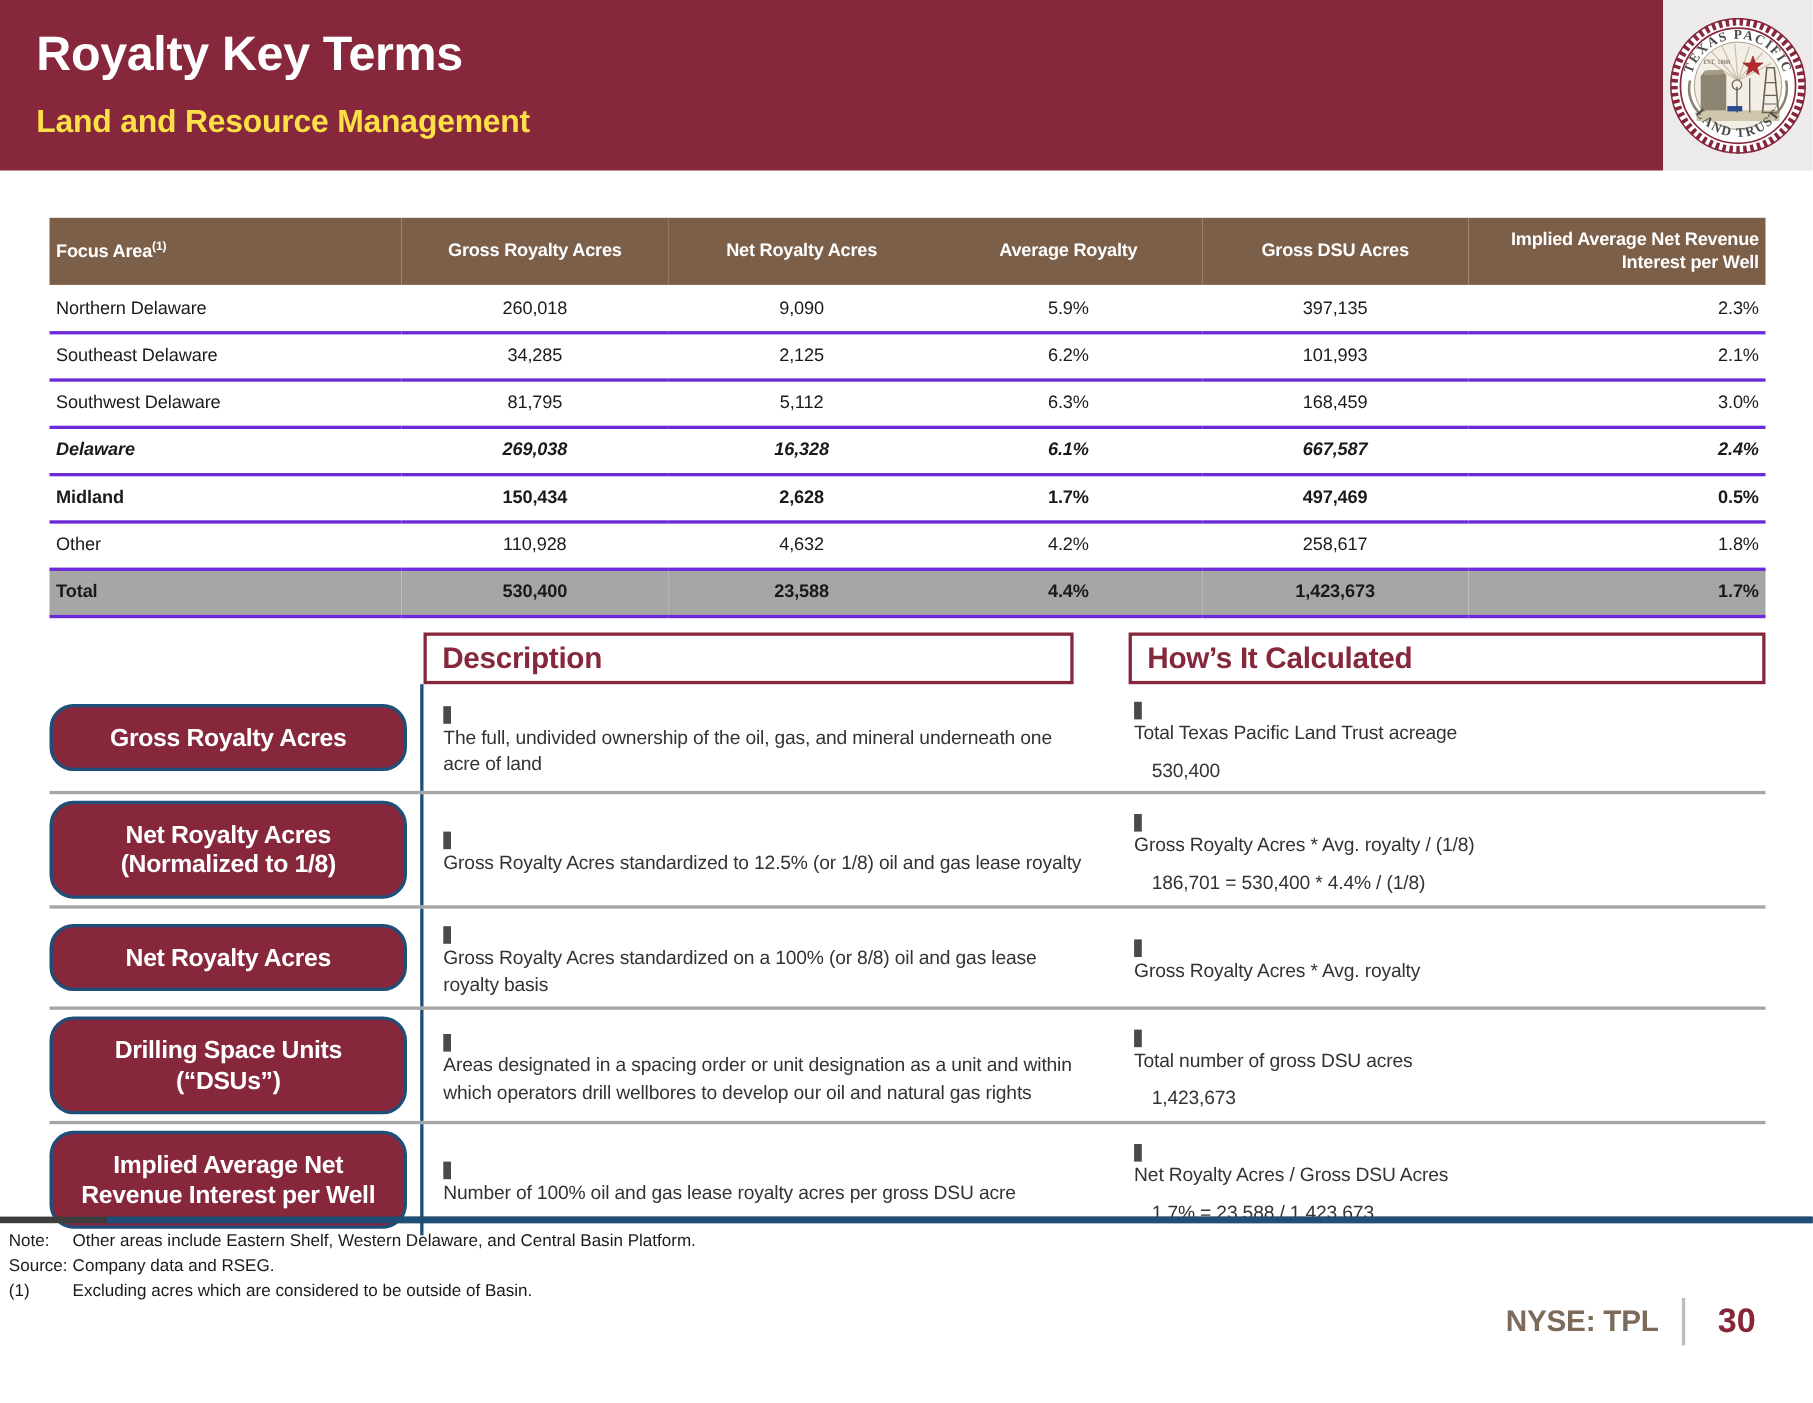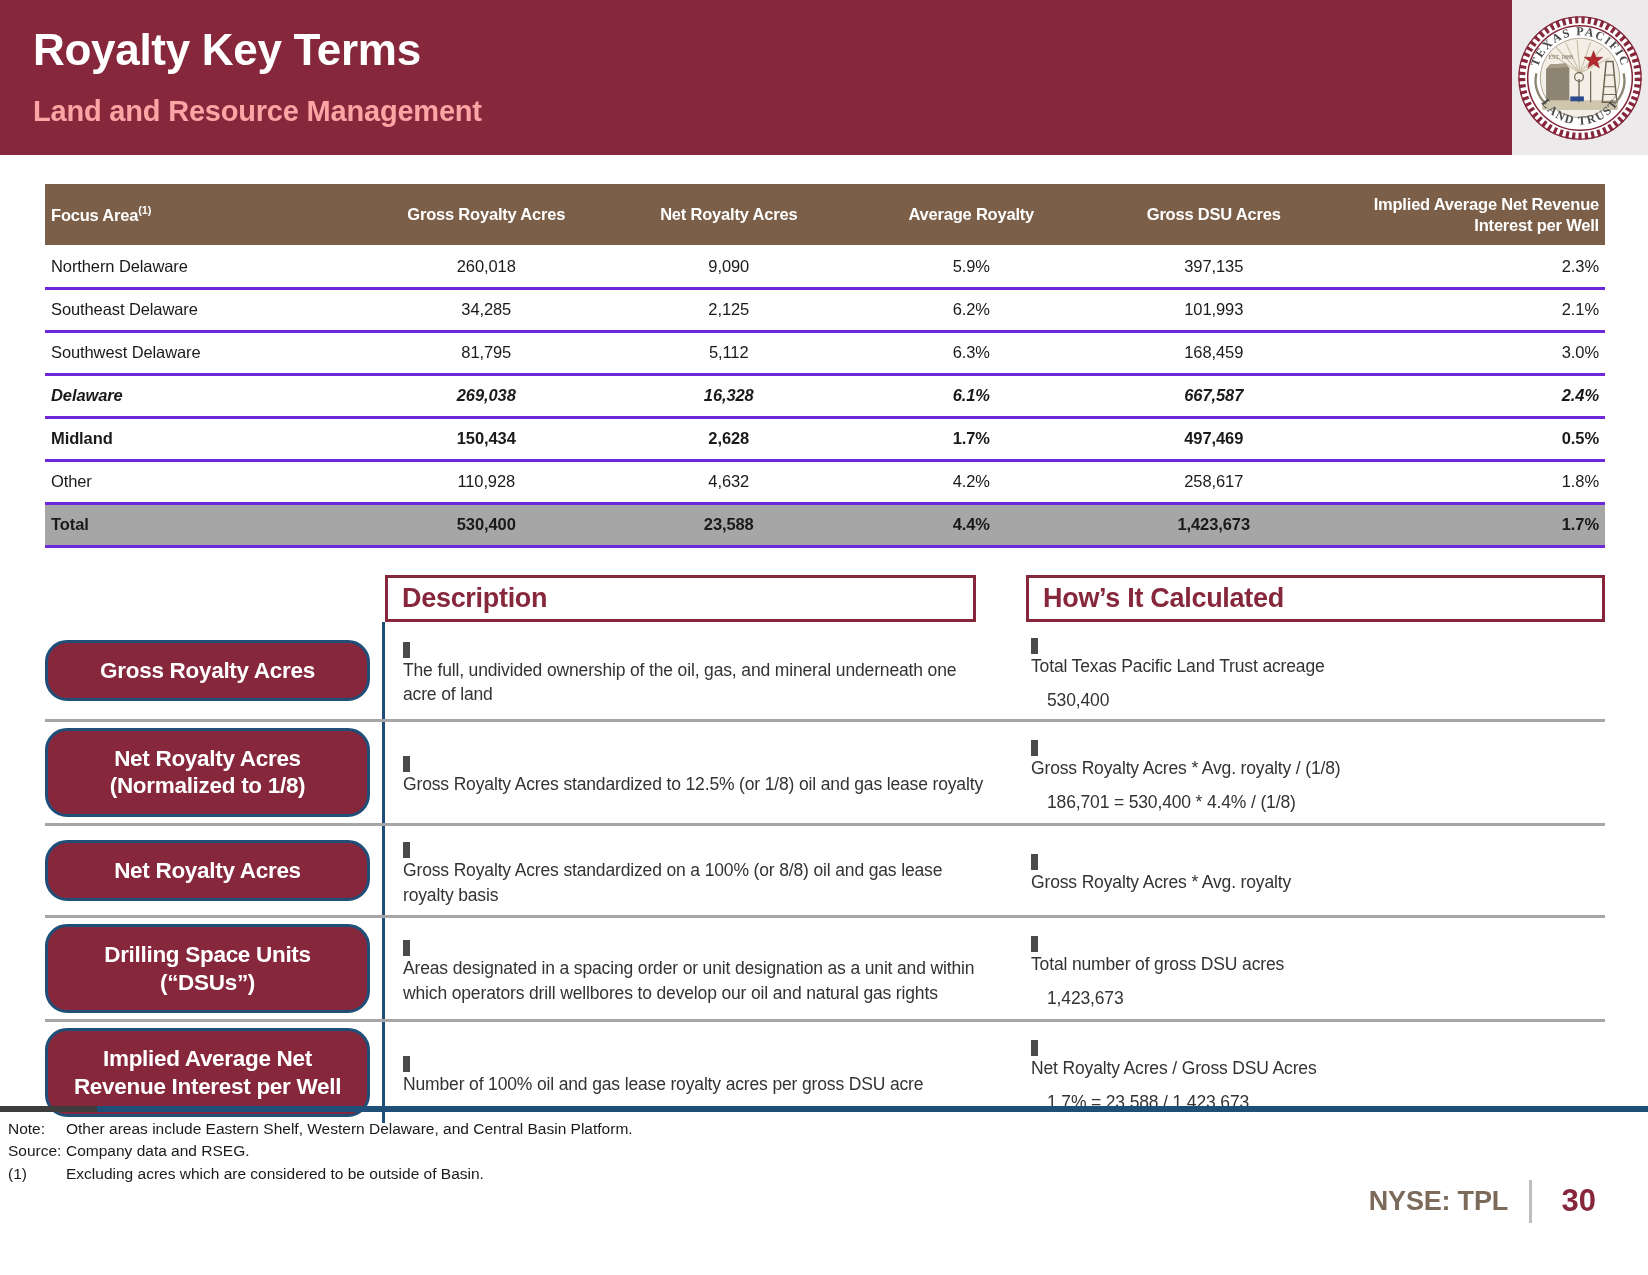--- a/index.html
+++ b/index.html
@@ -32,21 +32,21 @@
     font-weight: bold;
     color: #ffffff;
     letter-spacing: -0.3px;
     line-height: 1.05;
   }
   .header-subtitle {
     position: absolute;
     left: 33px; top: 95px;
     font-size: 29px;
     font-weight: bold;
-    color: #fca5a5;
+    color: #fde047;
     letter-spacing: -0.2px;
   }
   .logo-box {
     position: absolute;
     left: 1512px; top: 0;
     width: 136px; height: 155px;
     background: #eceaea;
     display: flex;
     align-items: center;
     justify-content: center;
@@ -56,20 +56,21 @@
   
   .table-wrap {
     position: absolute;
     left: 45px; top: 184px;
     width: 1560px;
   }
   table.data {
     width: 100%;
     border-collapse: collapse;
     table-layout: fixed;
+    margin-top: 14px;
   }
   table.data thead th {
     background: #7c5f49;
     color: #ffffff;
     font-size: 16.5px;
     font-weight: bold;
     padding: 10px 6px 10px 6px;
     height: 56px;
     vertical-align: middle;
     letter-spacing: -0.2px;

